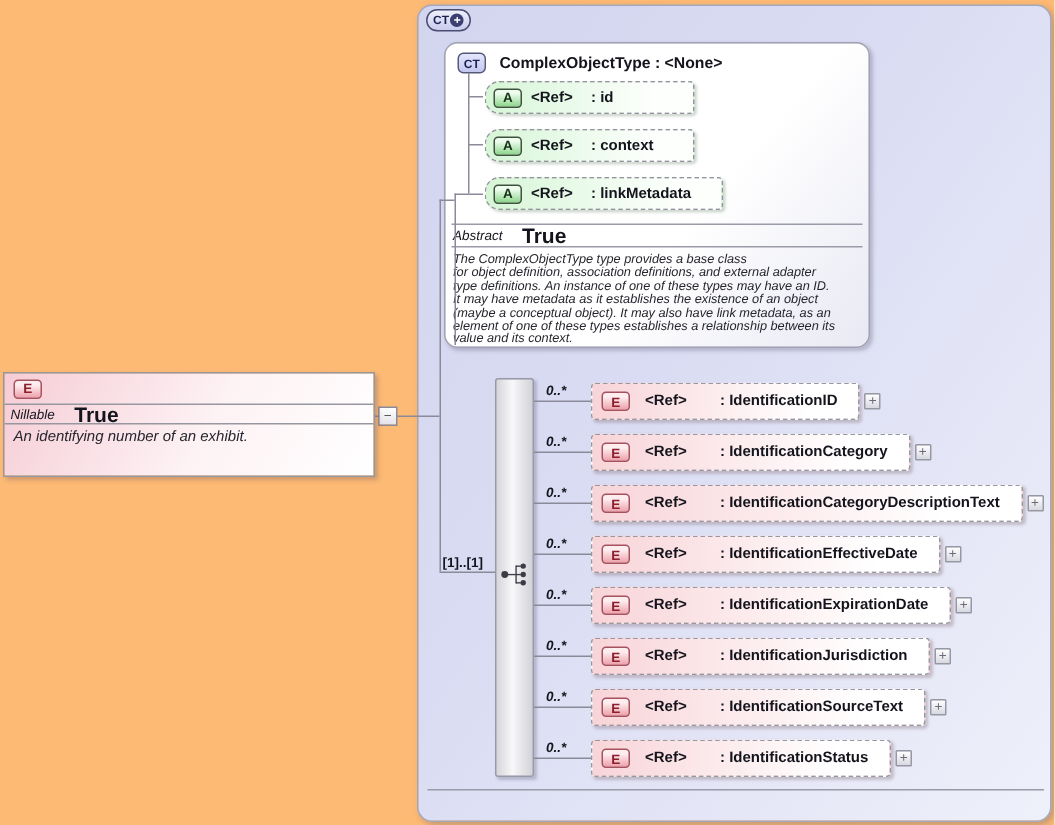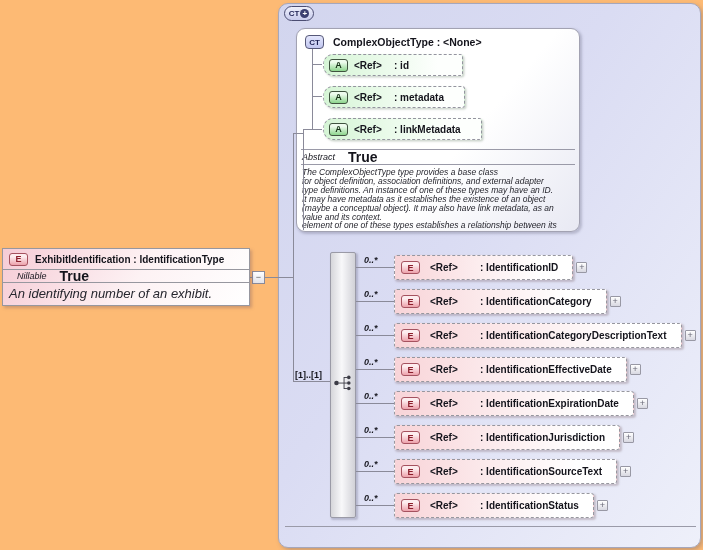--- a/index.html
+++ b/index.html
@@ -94,22 +94,22 @@
 
   
   .footer-doc { position:absolute; left:287px; top:530px; font-size:9px; font-style:italic; color:#26262e; }
 
   
   .leftcard { position:absolute; left:2px; top:248px; width:248px; border:1px solid #97979f;
               box-sizing:border-box; background:linear-gradient(120deg,#f6ccd6 0%,#fdf2f4 55%,#ffffff 100%);
               box-shadow:2px 2px 3px rgba(120,90,100,.35); }
   .lc-head { height:20px; border-bottom:1px solid #97979f; display:flex; align-items:center; padding-left:6px; }
   .lc-title { margin-left:7px; font-size:10px; font-weight:bold; color:#14141c; white-space:nowrap; }
-  .lc-prop { height:12px; border-bottom:1px solid #97979f; display:flex; align-items:center; padding-left:14px; }
-  .lc-doc { padding:3px 6px 4px; font-size:13px; font-style:italic; color:#26262e; }
+  .lc-prop { height:12px; border-bottom:1px solid #97979f; display:flex; align-items:center; padding-left:4px; }
+  .lc-doc { padding:3px 6px 20px; font-size:10px; font-style:italic; color:#26262e; }
 </style>
 </head>
 <body>
 
 <div class="stage">
 
   <div class="panel"></div>
   <div class="panel-head">
     <span class="ctp-badge">
         <span class="ct">CT</span>
@@ -124,42 +124,42 @@
     </div>
     <div class="attr-list">
       <div class="abox">
         <span class="badge-a">A</span>
         <span class="ref">&lt;Ref&gt;</span>
         <span class="aname">: id</span>
       </div>
       <div class="abox">
         <span class="badge-a">A</span>
         <span class="ref">&lt;Ref&gt;</span>
-        <span class="aname">: metadata</span>
+        <span class="aname">: context</span>
       </div>
       <div class="abox">
         <span class="badge-a">A</span>
         <span class="ref">&lt;Ref&gt;</span>
         <span class="aname">: linkMetadata</span>
       </div>
     </div>
     <div class="sep" style="top:120px"></div>
     <div class="prop-row">
       <span class="prop-label">Abstract</span>
       <span class="prop-value">True</span>
     </div>
     <div class="sep" style="top:135px"></div>
     <div class="bdoc">
       <div>The ComplexObjectType type provides a base class</div>
       <div>for object definition, association definitions, and external adapter</div>
       <div>type definitions. An instance of one of these types may have an ID.</div>
       <div>It may have metadata as it establishes the existence of an object</div>
       <div>(maybe a conceptual object). It may also have link metadata, as an</div>
+      <div>element of one of these types establishes a relationship between its</div>
       <div>value and its context.</div>
-      <div>element of one of these types establishes a relationship between its</div>
     </div>
   </div>
 
   <i class="ln h" style="left:250px;top:277px;width:43px"></i>
   <i class="ln v" style="left:293px;top:133px;height:248px"></i>
   <i class="ln h" style="left:293px;top:133px;width:10px"></i>
   <i class="ln v" style="left:303px;top:129px;height:101px"></i>
   <i class="ln h" style="left:303px;top:129px;width:19px"></i>
   <i class="ln v" style="left:312px;top:49px;height:80px"></i>
   <i class="ln h" style="left:312px;top:64px;width:10px"></i>
@@ -262,21 +262,20 @@
       </div>
       <span class="plusbtn">+</span>
     </div>
   </div>
 
   <i class="ln h" style="left:285px;top:526px;width:411px;background:#9a9aa8"></i>
 
   <div class="leftcard">
     <div class="lc-head">
       <span class="badge-e">E</span>
-      <span class="lc-title">ExhibitIdentification : IdentificationType</span>
     </div>
     <div class="lc-prop">
       <span class="prop-label">Nillable</span>
       <span class="prop-value">True</span>
     </div>
     <div class="lc-doc">An identifying number of an exhibit.</div>
   </div>
 
 </div>
 

